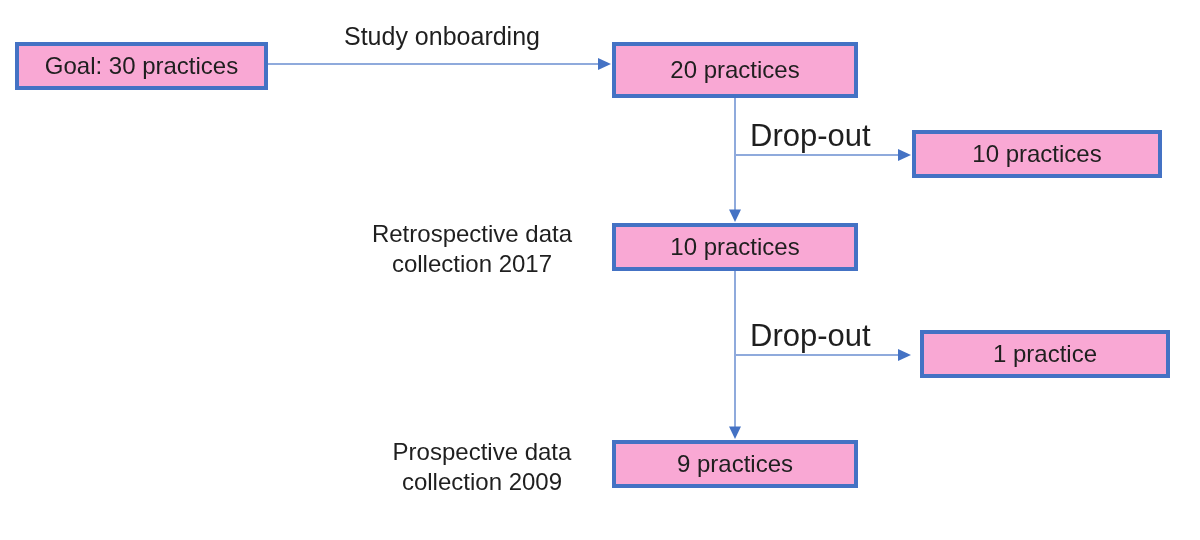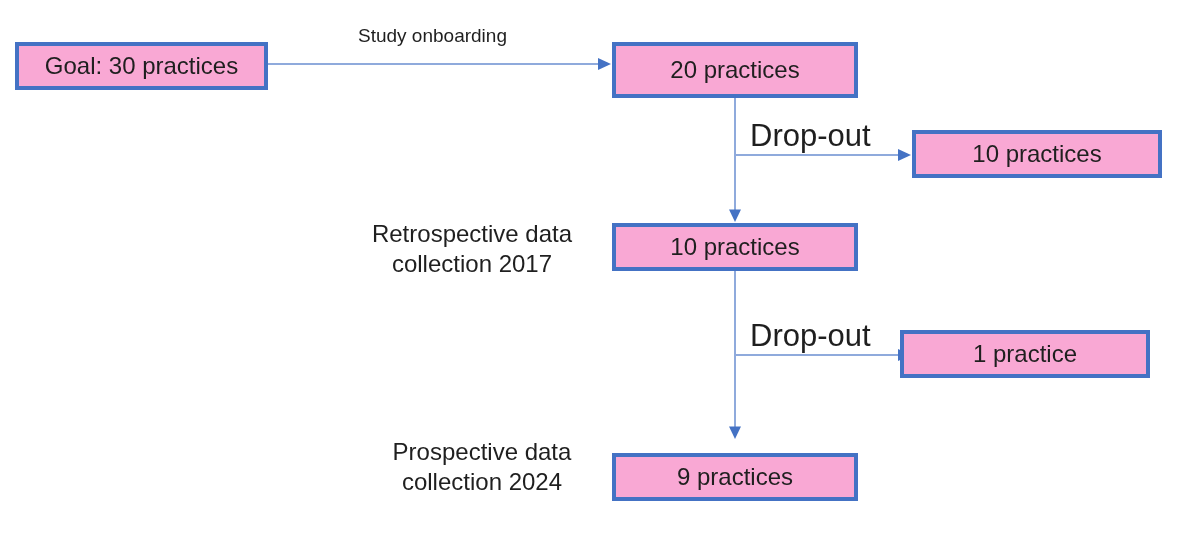--- a/index.html
+++ b/index.html
@@ -29,28 +29,28 @@
     border:4px solid var(--box-border);
     background:#f9a8d4;
     display:flex;align-items:center;justify-content:center;
     font-size:24px;line-height:1;
     white-space:nowrap;
   }
   .node-goal        {left:15px;  top:42px;  width:253px; height:48px;}
   .node-onboarded   {left:612px; top:42px;  width:246px; height:56px;}
   .node-dropout1    {left:912px; top:130px; width:250px; height:48px;}
   .node-retro       {left:612px; top:223px; width:246px; height:48px;}
-  .node-dropout2    {left:900px; top:330px; width:250px; height:48px;}
-  .node-prospective {left:612px; top:440px; width:246px; height:48px;margin-top:13px;}
+  .node-dropout2    {left:920px; top:330px; width:250px; height:48px;}
+  .node-prospective {left:612px; top:440px; width:246px; height:48px;}
   .edge-label{
     position:absolute;
     font-size:31px;line-height:28px;
     white-space:nowrap;
   }
-  .label-onboarding{left:358px; top:22px; font-size:19px;}
+  .label-onboarding{left:344px; top:22px; font-size:25px;}
   .label-dropout1  {left:750px; top:122px;}
   .label-dropout2  {left:750px; top:322px;}
   .side-label{
     position:absolute;
     font-size:24px;line-height:30px;
     width:230px;
     text-align:center;
   }
   .label-retro      {left:357px; top:219px;}
   .label-prospective{left:367px; top:437px;}
@@ -108,15 +108,15 @@
   </div>
 
   <div class="edge-label label-onboarding">Study onboarding</div>
 
   <div class="edge-label label-dropout1">Drop-out</div>
 
   <div class="edge-label label-dropout2">Drop-out</div>
 
   <div class="side-label label-retro">Retrospective data collection 2017</div>
 
-  <div class="side-label label-prospective">Prospective data collection 2024</div>
+  <div class="side-label label-prospective">Prospective data collection 2009</div>
 
 </div>
 
 </body></html>

